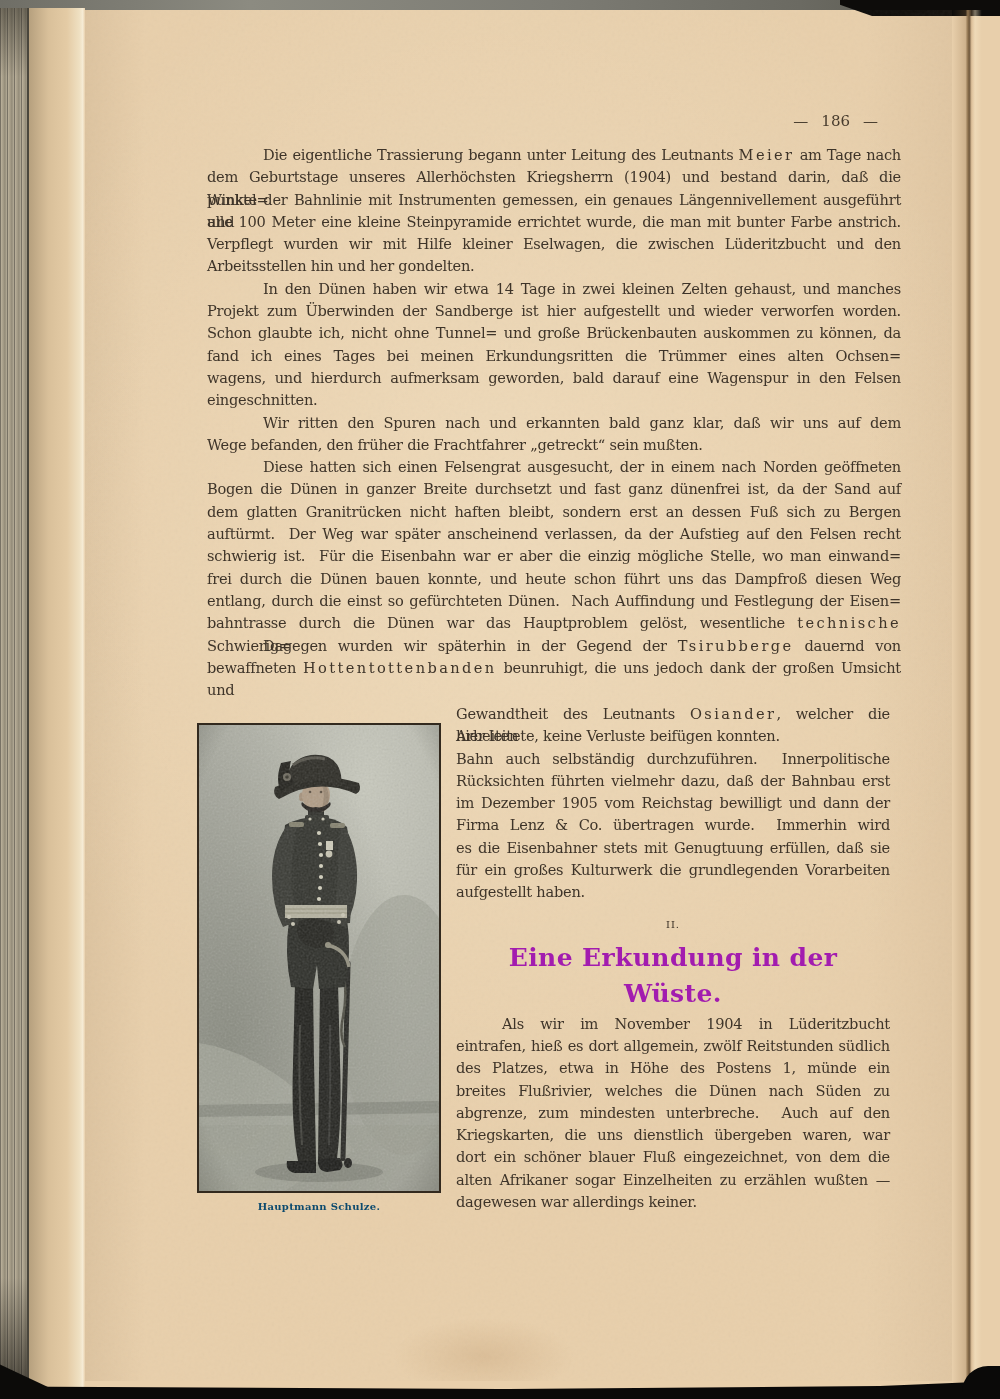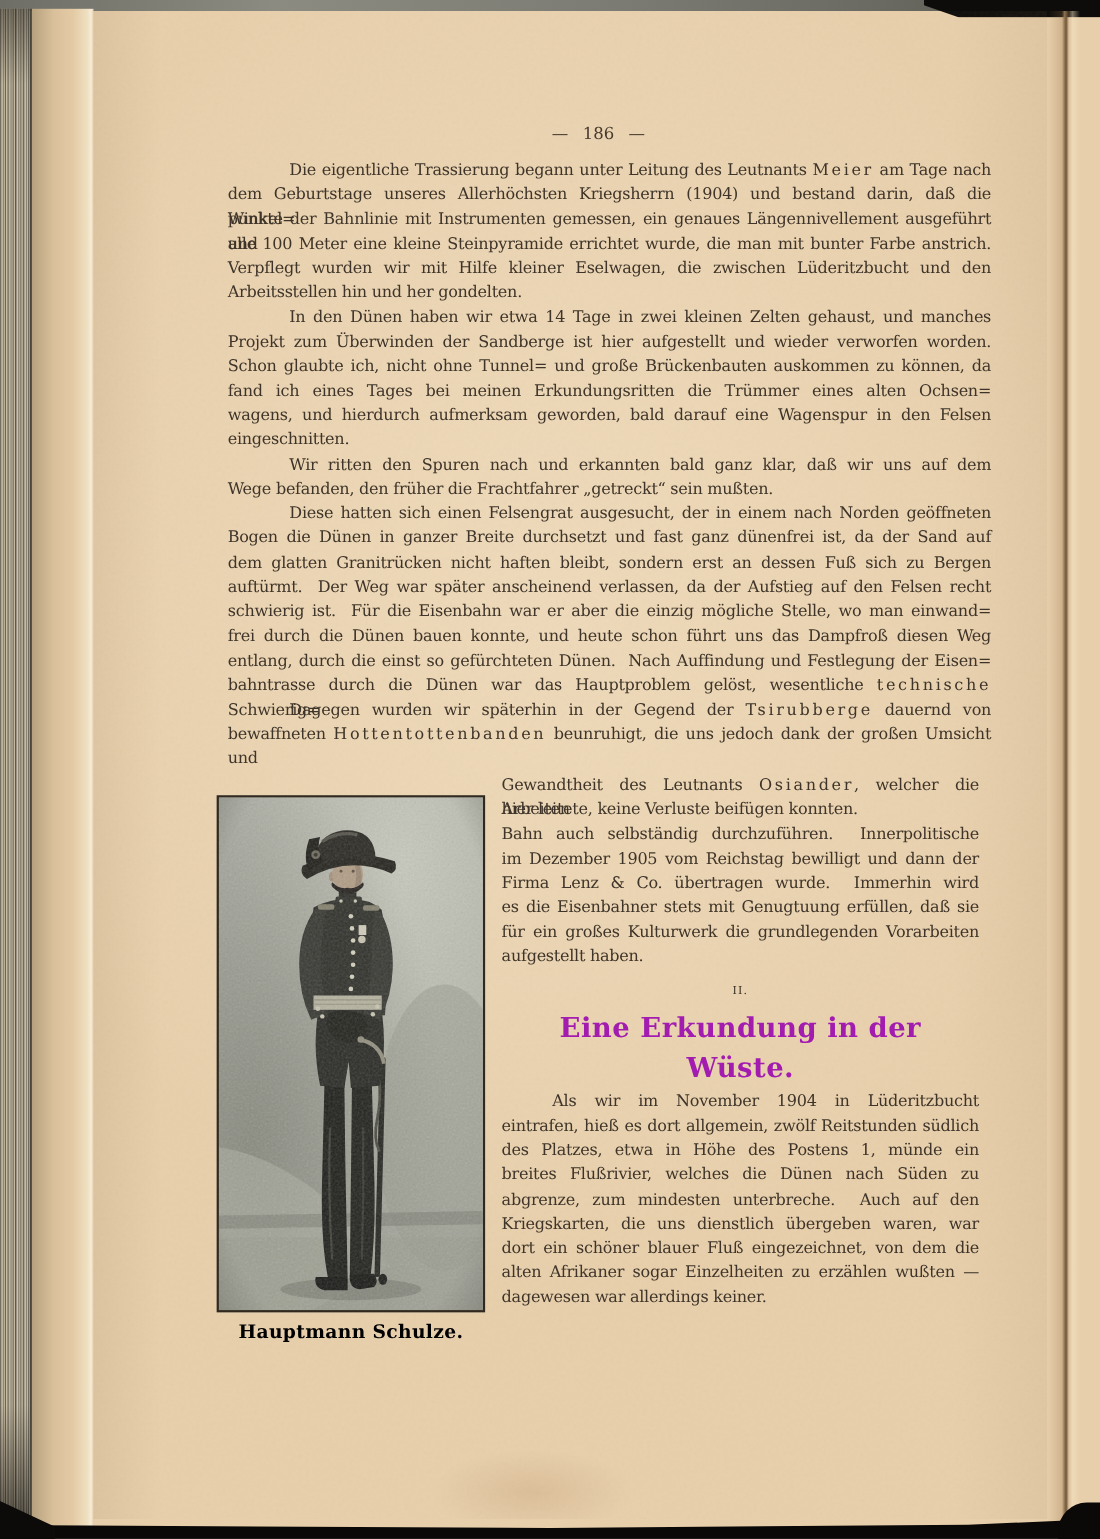--- a/index.html
+++ b/index.html
@@ -35,35 +35,35 @@
       linear-gradient(90deg,rgba(120,90,55,.10),rgba(0,0,0,0) 7%,rgba(0,0,0,0) 90%,rgba(130,95,60,.08));}
   .paper-grain{left:85px;top:10px;width:867px;height:1371px;opacity:.05;pointer-events:none;}
 
   
   .ln{height:22.3px;line-height:22.3px;font-size:14.6px;letter-spacing:-0.25px;
       text-align:justify;text-align-last:justify;}
   .end{text-align-last:left;}
   .ind{text-indent:56px;}
   .rind{text-indent:46px;}
   .sp{letter-spacing:2.4px;}
-  #page-head{left:197px;top:112px;width:694px;text-align:center;font-size:15px;color:#473b2d;}
+  #page-head{left:197px;top:112px;width:694px;text-align:right;font-size:15px;color:#473b2d;}
   #page-head .dash{margin:0 13px;}
   #main-text{left:197px;top:144px;width:694px;margin-left:10px;}
   #right-col{left:456px;top:703px;width:434px;}
   .sec-num{text-align:center;font-size:10px;height:22px;line-height:22px;margin-top:10px;letter-spacing:1px;color:#3a3025;}
   .sec-title{text-align:center;font-size:25px;font-weight:bold;line-height:36px;margin-top:4px;
     letter-spacing:.4px;color:#a21caf;}
   .p7wrap{margin-top:1px;}
 
   
   #figure{left:197px;top:723px;width:244px;}
   .photo{width:240px;height:466px;border:2px solid #32291e;background:#a5a69c;display:block;}
   figure{margin:0;}
-  figcaption{text-align:center;font-weight:bold;font-size:17px;margin-top:8px;
-    letter-spacing:.3px;color:#000000;}
+  figcaption{text-align:center;font-weight:bold;font-size:10px;margin-top:8px;
+    letter-spacing:.3px;color:#0c4a6e;}
 </style>
 </head>
 <body>
 
 <div class="abs top-strip"></div>
 <div class="abs top-black"></div>
 <div class="abs edge-stripes"></div>
 <div class="abs edge-tan"></div>
 <div class="abs paper-shade"></div>
 <svg class="abs paper-grain" width="867" height="1371">
@@ -205,20 +205,21 @@
   <figcaption>Hauptmann Schulze.</figcaption>
 </figure>
 
 <div class="abs" id="right-col">
   <div>
     <div class="ln"><span>Gewandtheit des Leutnants </span><span class="sp">Osiander</span><span>, welcher die Arbeiten</span></div>
     <div class="ln end">hier leitete, keine Verluste beifügen konnten.</div>
   </div>
   <div>
     <div class="ln">Bahn auch selbständig durchzuführen.&nbsp; Innerpolitische</div>
+    <div class="ln">Rücksichten führten vielmehr dazu, daß der Bahnbau erst</div>
     <div class="ln">im Dezember 1905 vom Reichstag bewilligt und dann der</div>
     <div class="ln">Firma Lenz &amp; Co. übertragen wurde.&nbsp; Immerhin wird</div>
     <div class="ln">es die Eisenbahner stets mit Genugtuung erfüllen, daß sie</div>
     <div class="ln">für ein großes Kulturwerk die grundlegenden Vorarbeiten</div>
     <div class="ln end">aufgestellt haben.</div>
   </div>
   <div class="sec-num">II.</div>
   <div class="sec-title">Eine Erkundung in der Wüste.</div>
   <div class="p7wrap">
     <div class="ln rind">Als wir im November 1904 in Lüderitzbucht</div>

